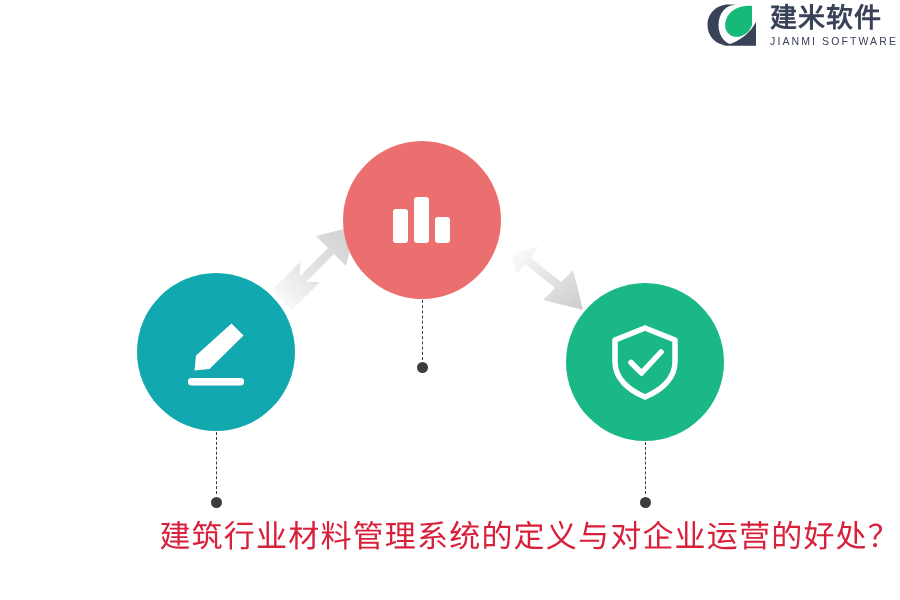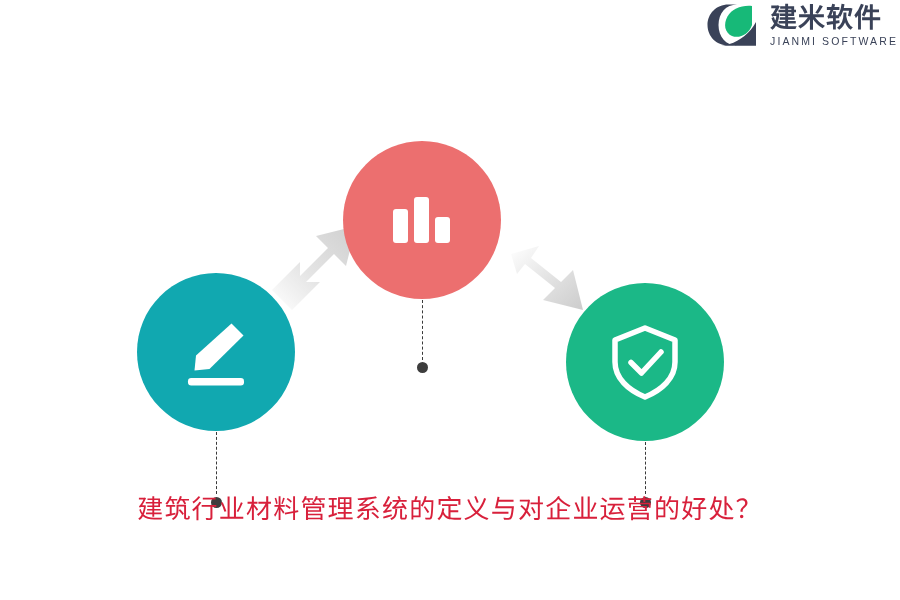--- a/index.html
+++ b/index.html
@@ -123,24 +123,24 @@
   }
   .dot-left   { left: 211px; top: 497px; }
   .dot-middle { left: 417px; top: 362px; }
   .dot-right  { left: 640px; top: 497px; }
 
   
   .headline {
     position: absolute;
     left: 0;
     right: 0;
-    top: 488px;
-    text-align: center;
+    top: 511px;
+    text-align: right;
     font-family: "DejaVu Sans", "Liberation Sans", sans-serif;
-    font-size: 26px;
+    font-size: 31px;
     font-weight: 400;
     letter-spacing: 1.2px;
     color: #d8203b;
     white-space: nowrap;
   }
 </style>
 </head>
 <body>
 
 <div class="stage">

